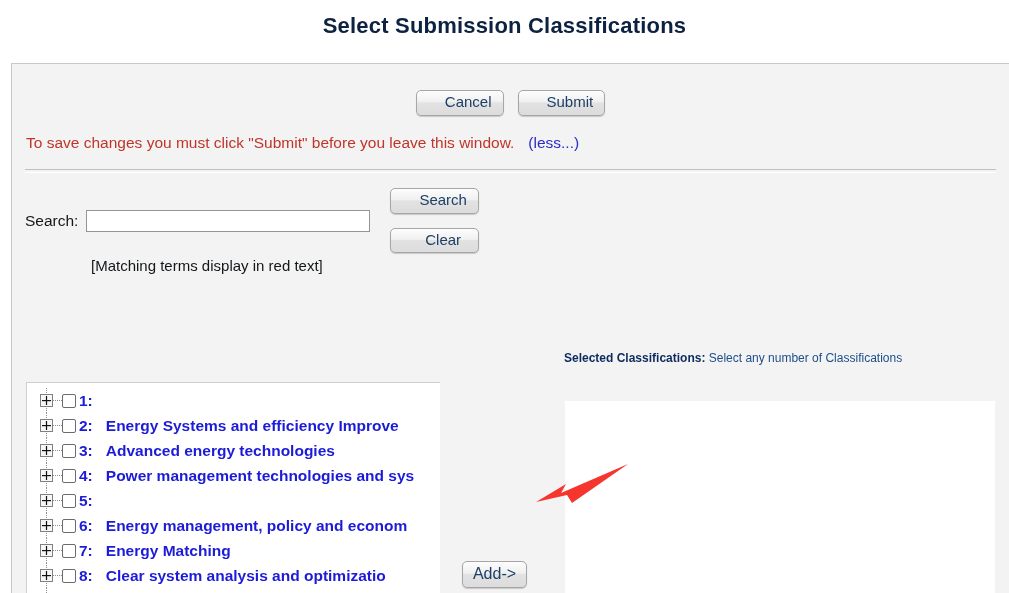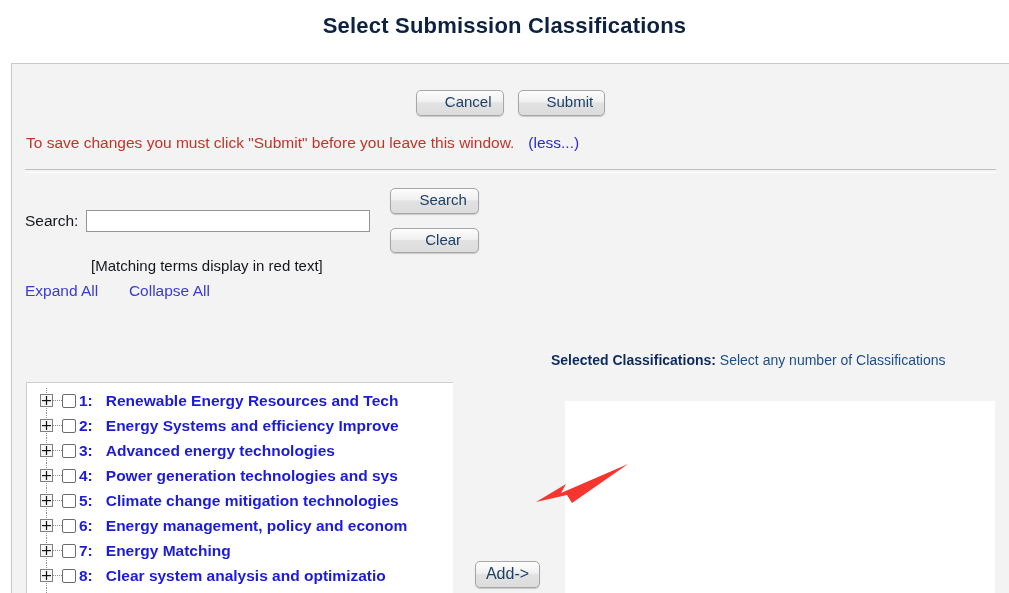--- a/index.html
+++ b/index.html
@@ -214,45 +214,45 @@
     font-weight: bold;
     font-size: 15.5px;
     margin-left: 13px;
     cursor: pointer;
     flex: 0 0 auto;
   }
 
   
   .mid-col {
     position: absolute;
-    left: 441px;
+    left: 428px;
     top: 0;
     width: 109px;
     height: 218px;
     background: #f3f3f3;
   }
   .mid-buttons {
     position: absolute;
     left: 0;
     top: 185px;
     width: 109px;
     display: flex;
     flex-direction: column;
     align-items: center;
     gap: 5px;
   }
   .mid-buttons .btn { font-size: 16px; padding: 2px 10px 3px 10px; }
 
   
   .selected-head {
     position: absolute;
-    left: 539px;
+    left: 552px;
     top: -25px;
     width: 400px;
-    font-size: 14px;
+    font-size: 12px;
     line-height: 1.3;
     color: #1d4e89;
   }
   .selected-head b { color: #0d2a5e; }
   .selected-box {
     position: absolute;
     left: 553px;
     top: 25px;
     width: 430px;
     height: 193px;
@@ -292,42 +292,36 @@
   <div class="search-row">
     <span class="search-label">Search:</span>
     <input class="search-input" type="text" value="" placeholder="" style="">
     <span class="search-btns">
       <button class="btn">Search</button>
       <button class="btn">Clear</button>
     </span>
   </div>
   <div class="hint">[Matching terms display in red text]</div>
 
-  <div class="expander-row">
-    <a>Expand All</a>
-    <span class="gap"></span>
-    <a>Collapse All</a>
-  </div>
 
   <div class="columns">
 
     <div class="tree-box">
       <div class="tree" id="tree-root">
           <div class="tree-row">
             <div class="tree-connector"></div>
             <span class="plus-box">
               <svg width="9" height="9" viewBox="0 0 9 9">
                 <rect x="0" y="4" width="9" height="1.2" fill="#111"></rect>
                 <rect x="3.9" y="0" width="1.2" height="9" fill="#111"></rect>
               </svg>
             </span>
             <span class="dash"></span>
             <span class="node-check"></span>
             <span class="node-num">1:</span>
-            <span class="node-label">Renewable Energy Resources and Tech</span>
           </div>
           <div class="tree-row">
             <div class="tree-connector"></div>
             <span class="plus-box">
               <svg width="9" height="9" viewBox="0 0 9 9">
                 <rect x="0" y="4" width="9" height="1.2" fill="#111"></rect>
                 <rect x="3.9" y="0" width="1.2" height="9" fill="#111"></rect>
               </svg>
             </span>
             <span class="dash"></span>
@@ -352,34 +346,33 @@
             <div class="tree-connector"></div>
             <span class="plus-box">
               <svg width="9" height="9" viewBox="0 0 9 9">
                 <rect x="0" y="4" width="9" height="1.2" fill="#111"></rect>
                 <rect x="3.9" y="0" width="1.2" height="9" fill="#111"></rect>
               </svg>
             </span>
             <span class="dash"></span>
             <span class="node-check"></span>
             <span class="node-num">4:</span>
-            <span class="node-label">Power generation technologies and sys</span>
+            <span class="node-label">Power management technologies and sys</span>
           </div>
           <div class="tree-row">
             <div class="tree-connector"></div>
             <span class="plus-box">
               <svg width="9" height="9" viewBox="0 0 9 9">
                 <rect x="0" y="4" width="9" height="1.2" fill="#111"></rect>
                 <rect x="3.9" y="0" width="1.2" height="9" fill="#111"></rect>
               </svg>
             </span>
             <span class="dash"></span>
             <span class="node-check"></span>
             <span class="node-num">5:</span>
-            <span class="node-label">Climate change mitigation technologies</span>
           </div>
           <div class="tree-row">
             <div class="tree-connector"></div>
             <span class="plus-box">
               <svg width="9" height="9" viewBox="0 0 9 9">
                 <rect x="0" y="4" width="9" height="1.2" fill="#111"></rect>
                 <rect x="3.9" y="0" width="1.2" height="9" fill="#111"></rect>
               </svg>
             </span>
             <span class="dash"></span>

